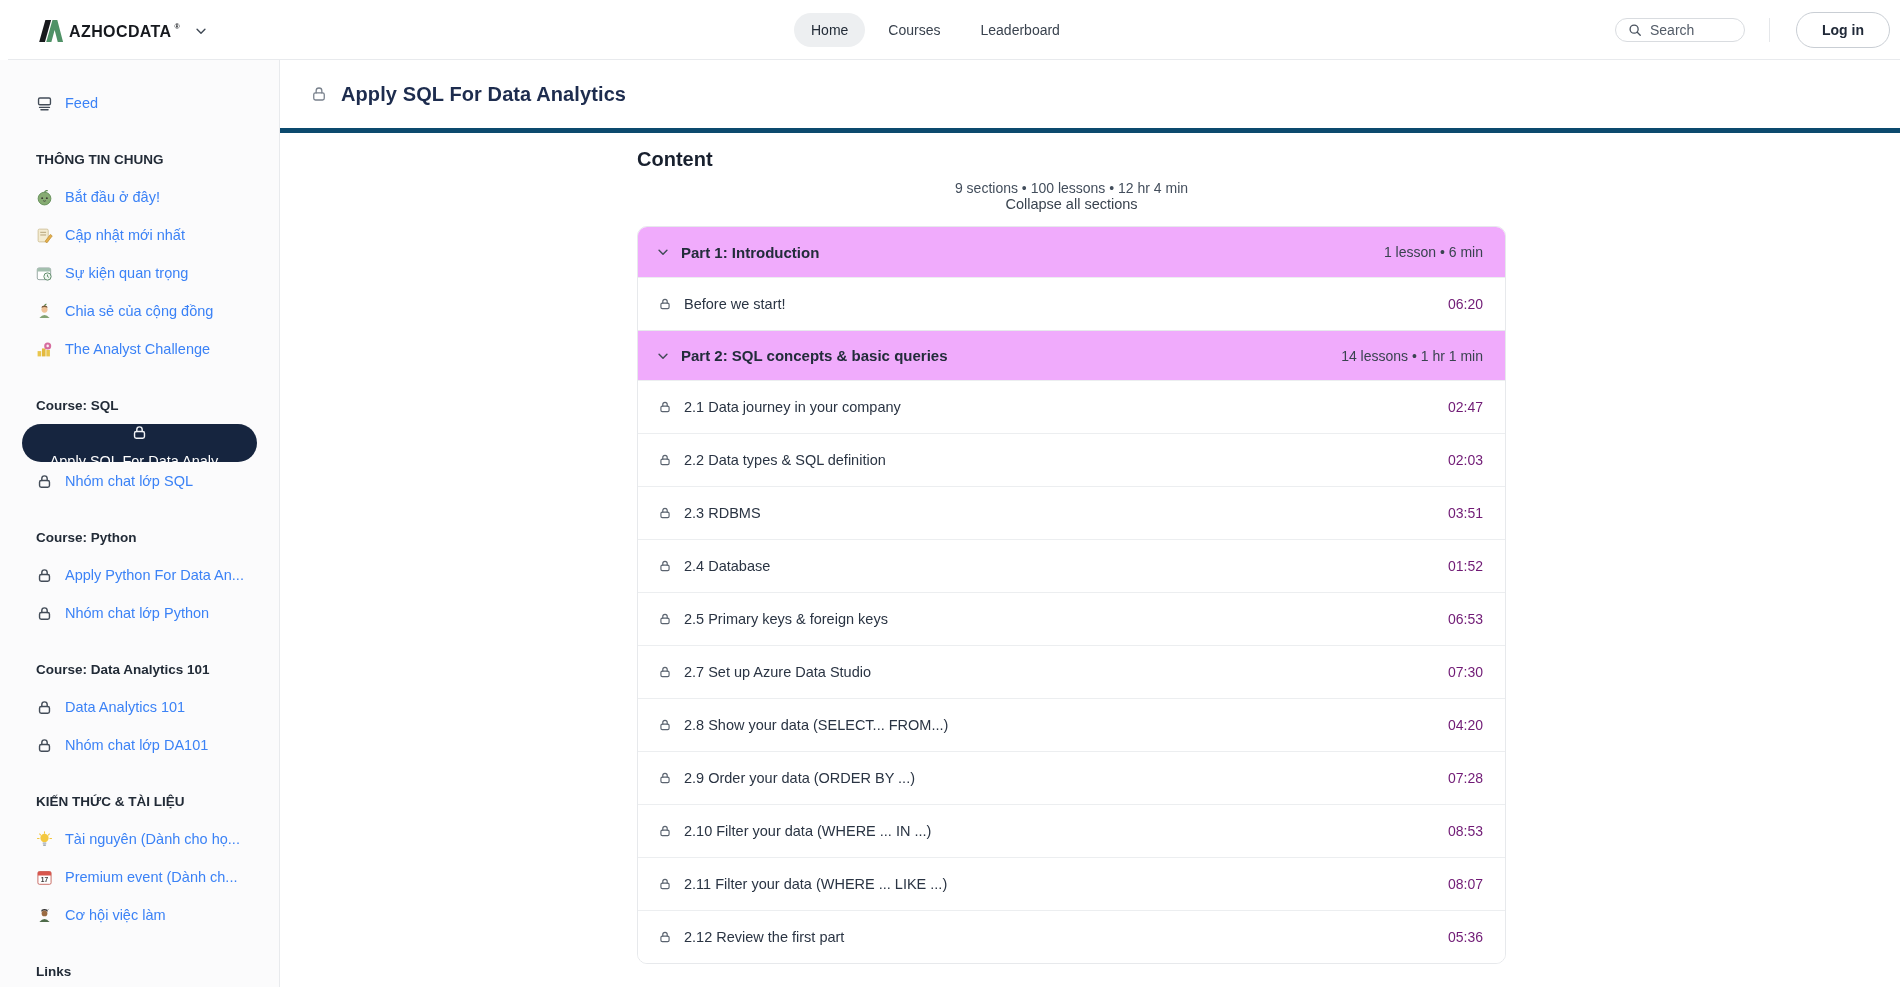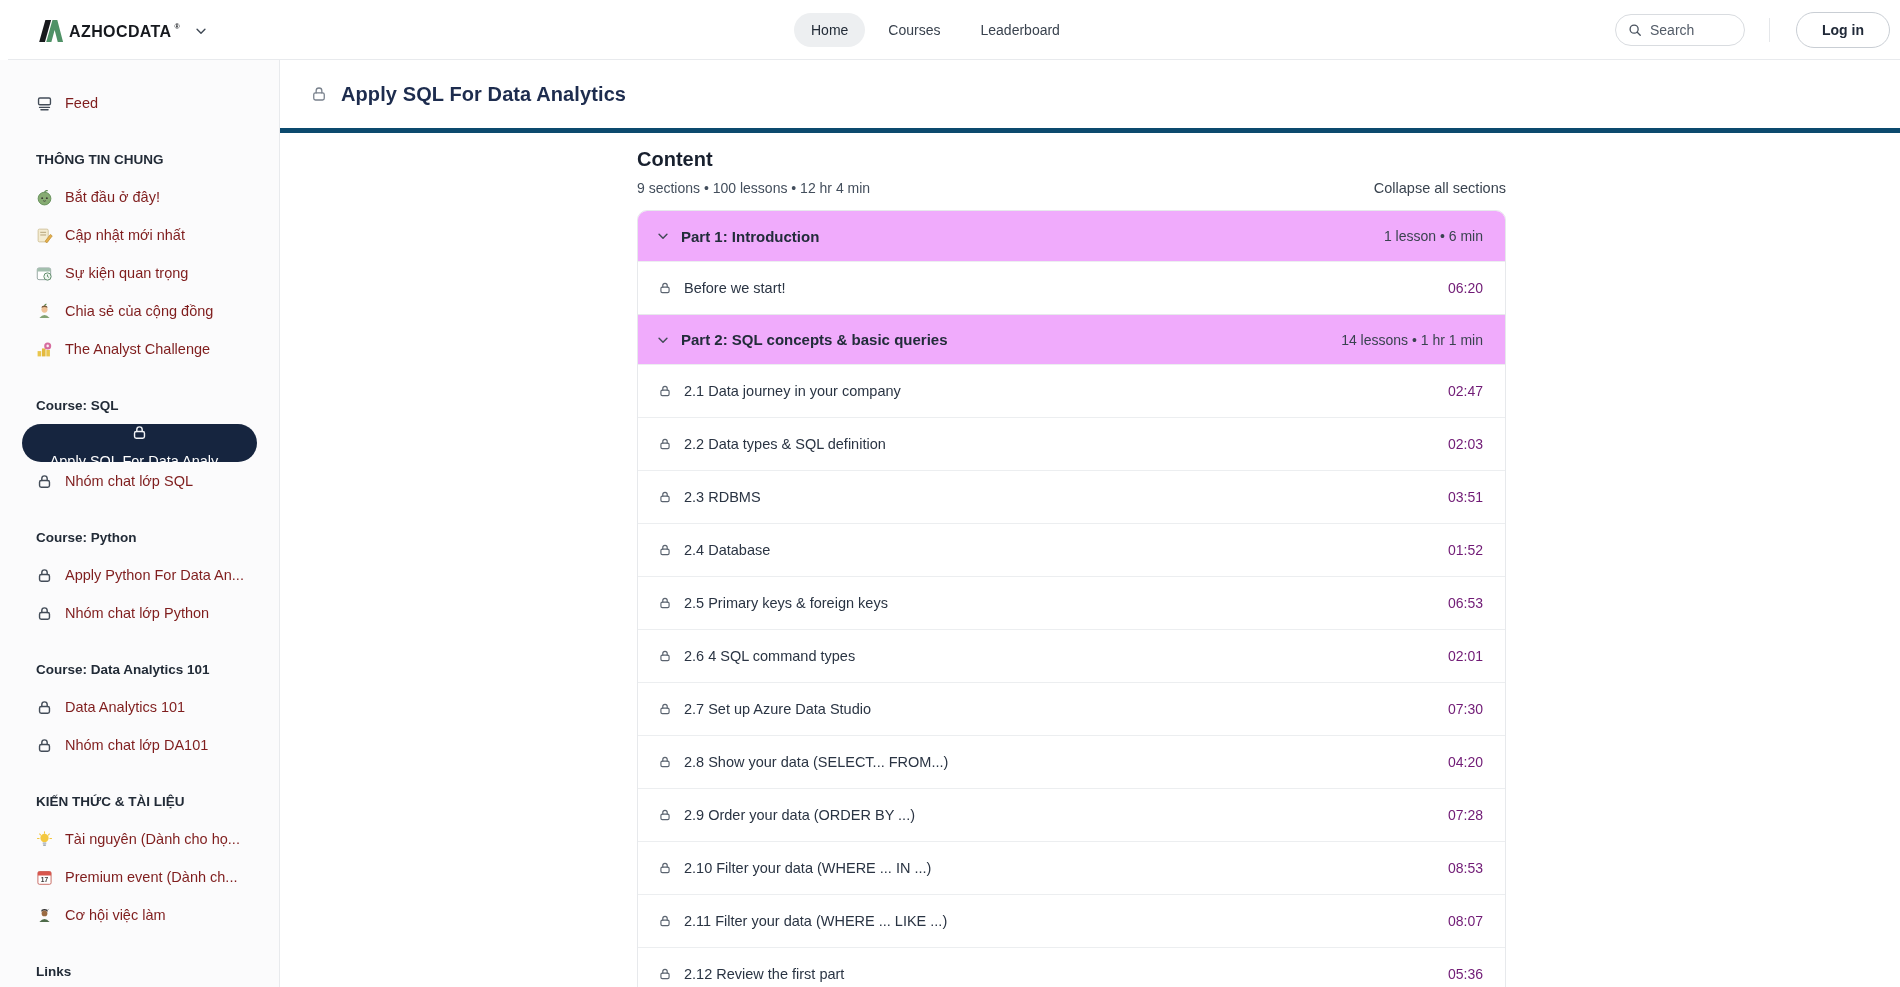--- a/index.html
+++ b/index.html
@@ -13,53 +13,53 @@
   .logo { display:flex; align-items:center; gap:3px; cursor:pointer; }
   .logo-mark { display:block; }
   .logo-text { font-size:16px; font-weight:800; color:#16191e; letter-spacing:.4px; line-height:1; margin-top:4px;}
   .logo-reg { font-size:7px; font-weight:700; color:#16191e; vertical-align:top; position:relative; top:-4px; }
   .logo-chevron { width:14px; height:14px; color:#3f4854; margin-left:14px; margin-top:2px;}
   .nav-center { position:absolute; left:786px; top:0; height:60px; display:flex; align-items:center; gap:6px; }
   .nav-pill { height:34px; padding:0 17px; border-radius:17px; font-size:14px; color:#39424e;
     display:flex; align-items:center; background:transparent; border:none; cursor:pointer; white-space:nowrap; }
   .nav-pill.active { background:#edeff1; color:#222b37; }
   .nav-right { position:absolute; right:18px; top:0; height:60px; display:flex; align-items:center; }
-  .search-box { width:130px; height:32px; border:1px solid #d9dce0; border-radius:16px;
+  .search-box { width:130px; height:24px; border:1px solid #d9dce0; border-radius:16px;
     display:flex; align-items:center; padding:0 12px; gap:8px; cursor:text; background:#fff; }
   .search-box svg { width:14px; height:14px; color:#49525e; flex:none; }
   .search-text { font-size:14px; color:#525b67; }
   .vdiv { width:1px; height:24px; background:#e5e7ea; margin:0 26px 0 24px; }
   .login-btn { height:36px; padding:0 25px; border:1px solid #c9ced4; border-radius:18px;
     background:#fff; font-weight:700; font-size:14px; color:#202938; cursor:pointer;
     font-family:"Liberation Sans", sans-serif; }
 
   
   .sidebar { position:absolute; left:0; top:60px; bottom:0; width:280px; background:#fbfbfc;
     border-right:1px solid #e8eaed; padding:24px 22px 0 22px; overflow:hidden; }
   .side-item { height:38px; display:flex; align-items:center; gap:12px; padding:0 14px;
     border-radius:20px; cursor:pointer; }
   .side-icon { width:17px; height:17px; display:flex; align-items:center; justify-content:center; flex:none; color:#434c58; }
   .side-icon svg { width:100%; height:100%; }
-  .side-label { font-size:14.5px; color:#7f1d1d; white-space:nowrap; overflow:hidden; }
+  .side-label { font-size:14.5px; color:#3b82f6; white-space:nowrap; overflow:hidden; }
   .side-item.active { background:#16253f;flex-direction:column; }
   .side-item.active .side-label { color:#ffffff; font-weight:400; }
   .side-item.active .side-icon { color:#f2f4f7; }
   .side-header { margin:18px 14px 0 14px; height:38px; display:flex; align-items:center;
     font-weight:700; font-size:13.5px; color:#222b37; white-space:nowrap; }
 
   
   .main { position:absolute; left:280px; top:60px; right:0; bottom:0; background:#fff; overflow:hidden; }
   .titlebar { height:73px; border-bottom:5px solid #0c4a6e; display:flex; align-items:center;
     padding-left:30px; gap:13px; }
   .titlebar-lock { width:18px; height:18px; color:#78808c; flex:none; }
   .page-title { font-size:20px; font-weight:700; color:#1d2c4e; letter-spacing:.1px; }
 
   .content-wrap { margin-left:357px; width:869px; padding-top:15px; }
   .content-heading { font-size:20px; font-weight:700; color:#18202e; }
-  .meta-row { display:flex; justify-content:space-between; align-items:center; margin-top:9px; }
+  .meta-row { display:flex; justify-content:space-between; align-items:center; margin-top:9px;flex-direction:column; }
   .content-meta { font-size:14px; color:#434e5c; }
   .collapse-link { font-size:14.5px; color:#39434f; cursor:pointer; text-decoration:none; }
 
   .course-card { margin-top:14px; border:1px solid #e7e9ec; border-radius:10px; overflow:hidden; background:#fff; }
   .section-head { height:50px; background:#f0abfc; display:flex; align-items:center;
     padding:0 22px 0 18px; gap:11px; border-top:1px solid #e7e9ec; cursor:pointer; }
   .course-section:first-child .section-head { border-top:none; }
   .chev { width:14px; height:14px; color:#434c58; flex:none; }
   .section-title { font-size:15px; font-weight:700; color:#222c3a; white-space:nowrap; }
   .section-meta { margin-left:auto; font-size:14px; color:#39434f; white-space:nowrap; }
@@ -390,30 +390,20 @@
     <span class="lesson-title">2.5 Primary keys &amp; foreign keys</span>
     <span class="lesson-time">06:53</span>
   </div>
             <div class="lesson-row">
     <span class="lesson-lock">
                 <svg viewBox="0 0 24 24" fill="none" stroke="currentColor" stroke-width="2" stroke-linecap="round" stroke-linejoin="round">
                   <rect x="5" y="10.5" width="14" height="9.5" rx="2.4"></rect>
                   <path d="M8.2 10.5 V7.8 a3.8 3.8 0 0 1 7.6 0 v2.7"></path>
                 </svg>
               </span>
-    <span class="lesson-title">2.6 4 SQL command types</span>
-    <span class="lesson-time">02:01</span>
-  </div>
-            <div class="lesson-row">
-    <span class="lesson-lock">
-                <svg viewBox="0 0 24 24" fill="none" stroke="currentColor" stroke-width="2" stroke-linecap="round" stroke-linejoin="round">
-                  <rect x="5" y="10.5" width="14" height="9.5" rx="2.4"></rect>
-                  <path d="M8.2 10.5 V7.8 a3.8 3.8 0 0 1 7.6 0 v2.7"></path>
-                </svg>
-              </span>
     <span class="lesson-title">2.7 Set up Azure Data Studio</span>
     <span class="lesson-time">07:30</span>
   </div>
             <div class="lesson-row">
     <span class="lesson-lock">
                 <svg viewBox="0 0 24 24" fill="none" stroke="currentColor" stroke-width="2" stroke-linecap="round" stroke-linejoin="round">
                   <rect x="5" y="10.5" width="14" height="9.5" rx="2.4"></rect>
                   <path d="M8.2 10.5 V7.8 a3.8 3.8 0 0 1 7.6 0 v2.7"></path>
                 </svg>
               </span>

